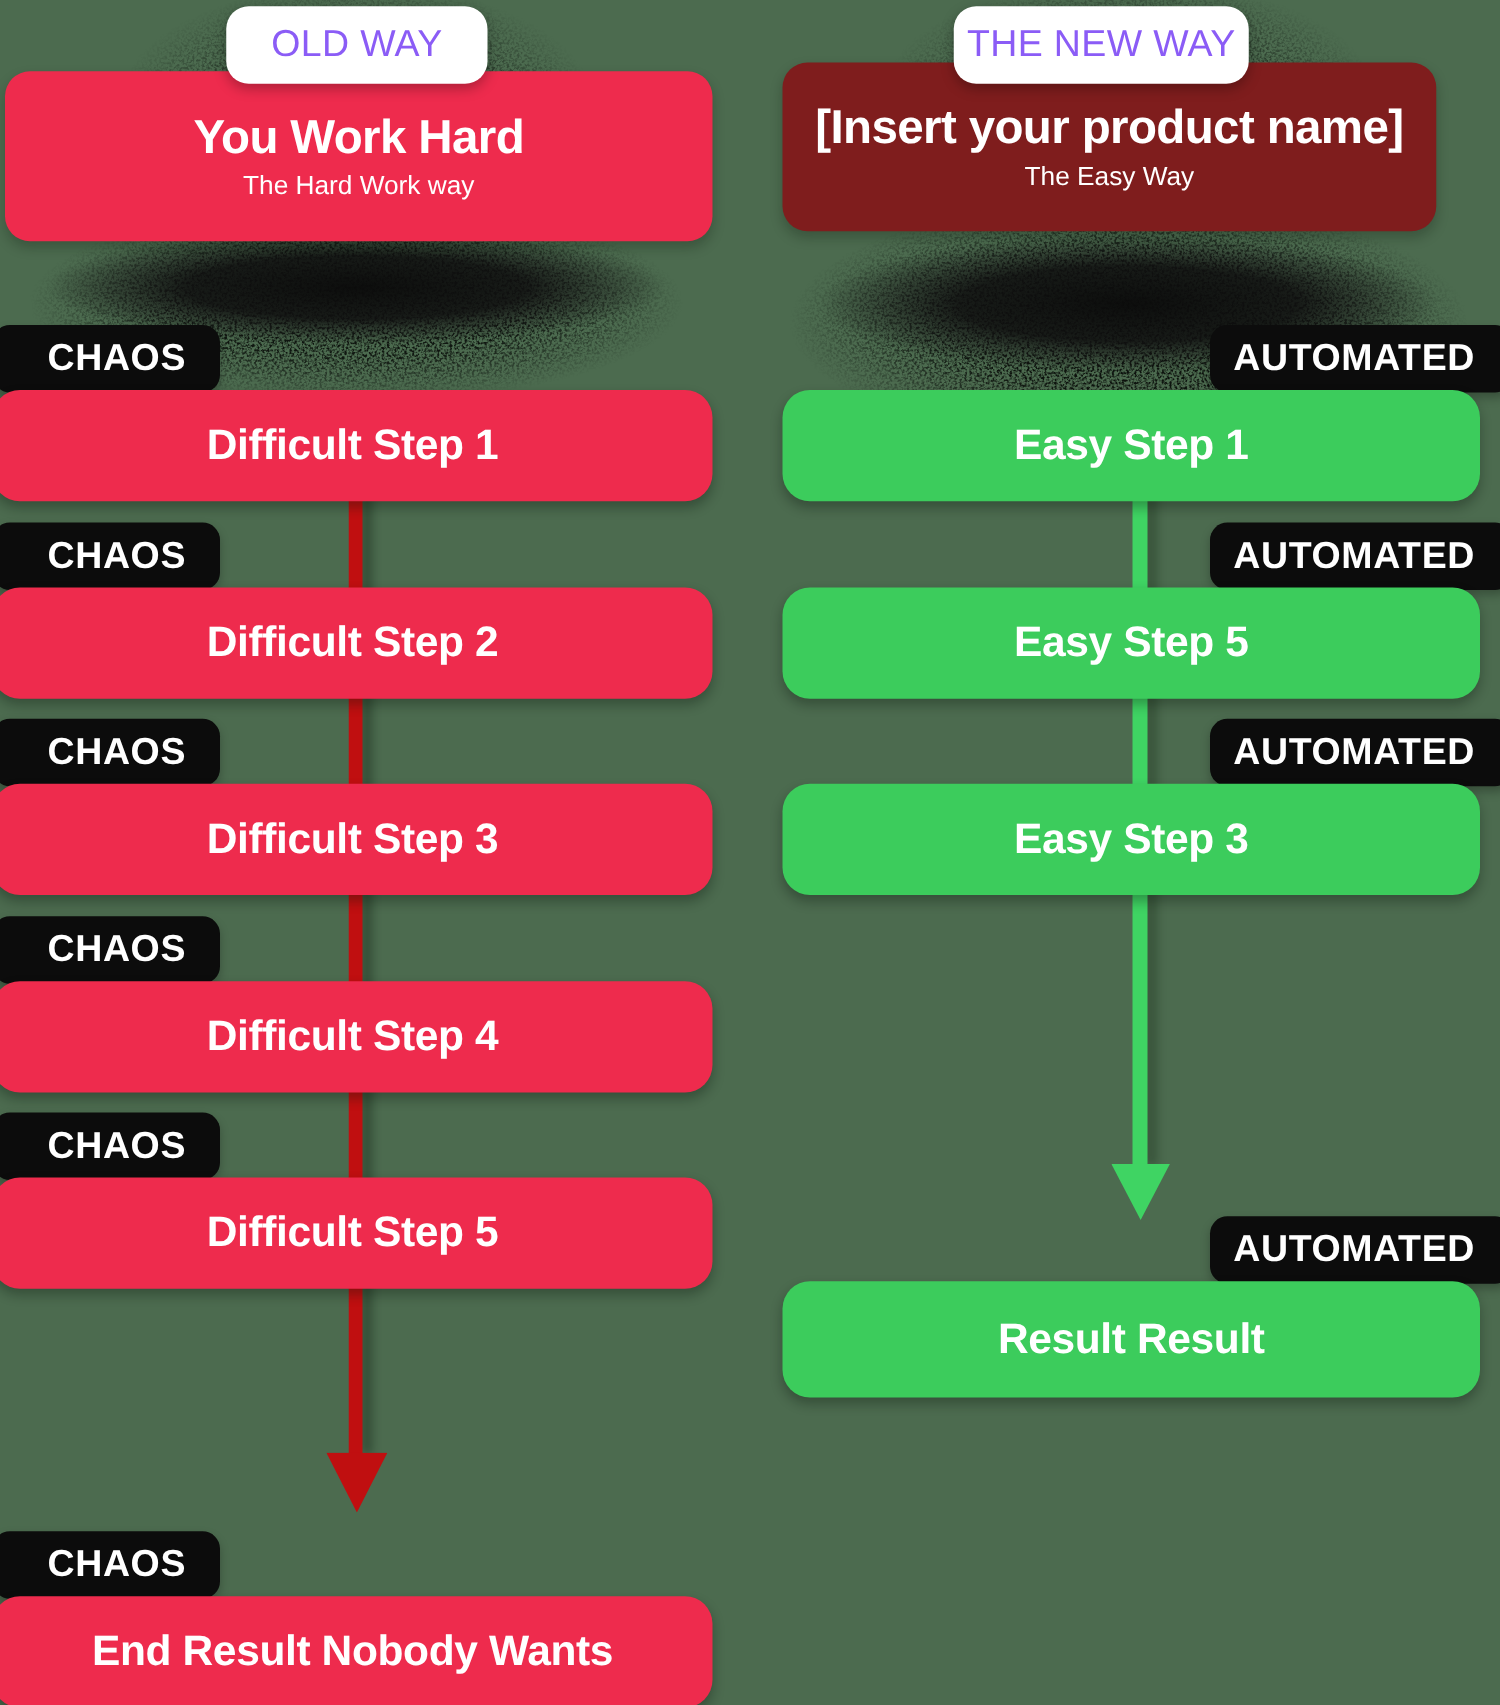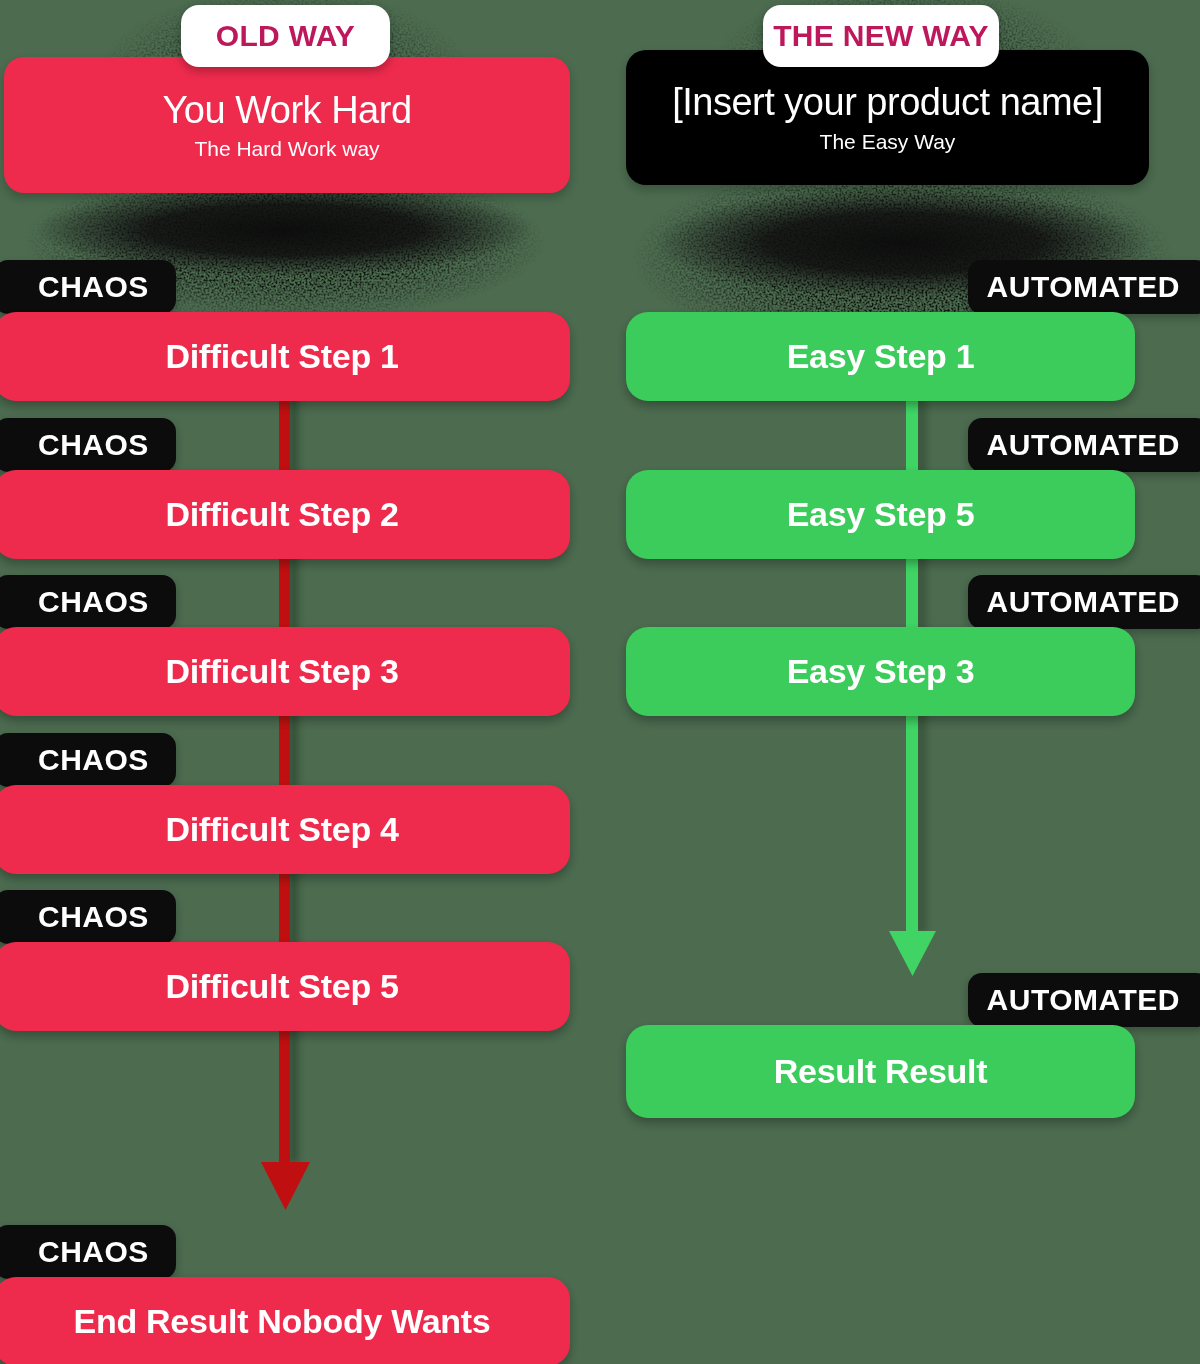--- a/index.html
+++ b/index.html
@@ -6,53 +6,53 @@
   .canvas {
     position:relative; width:1200px; height:1364px;
     background:#4C6B4F; overflow:hidden;
     font-family:"Liberation Sans","DejaVu Sans",sans-serif;
   }
   .splatters { position:absolute; left:0; top:0; z-index:1; }
 
   .pill {
     position:absolute; top:5px; height:62px; background:#ffffff;
     border-radius:18px; display:flex; align-items:center; justify-content:center;
-    font-weight:700; font-size:30px; color:#be185d; letter-spacing:.3px;
+    font-weight:400; font-size:30px; color:#8b5cf6; letter-spacing:.3px;
     z-index:6; box-shadow:0 4px 10px rgba(0,0,0,.28);
   }
   .pill.old { left:181px; width:209px; }
   .pill.new { left:763px; width:236px; }
 
   .header-box {
     position:absolute; border-radius:20px; display:flex; flex-direction:column;
     align-items:center; justify-content:center; color:#fff; z-index:4;
     box-shadow:0 5px 9px rgba(10,22,12,.25);
   }
   .header-box.red   { left:4px;   top:57px; width:566px; height:136px; background:#EE2B4D; }
-  .header-box.green { left:626px; top:50px; width:523px; height:135px; background:#000000; }
-  .header-title { font-size:38px; font-weight:400; letter-spacing:-.5px; line-height:1.1; }
+  .header-box.green { left:626px; top:50px; width:523px; height:135px; background:#7f1d1d; }
+  .header-title { font-size:38px; font-weight:700; letter-spacing:-.5px; line-height:1.1; }
   .header-sub   { font-size:21px; font-weight:400; margin-top:6px; line-height:1.1; }
 
   .tag {
     position:absolute; height:54px; background:#0C0C0C; color:#fff;
     font-weight:700; font-size:30px; letter-spacing:.5px;
     display:flex; align-items:center; z-index:3; border-radius:14px;
     box-sizing:border-box; box-shadow:0 4px 8px rgba(0,0,0,.25);
   }
   .tag.chaos { left:-6px;  width:182px; padding-left:44px; }
   .tag.auto  { right:-10px; width:242px; justify-content:flex-end; padding-right:30px; }
 
   .step {
     position:absolute; height:89px; border-radius:22px;
     display:flex; align-items:center; justify-content:center;
     color:#fff; font-weight:700; font-size:34px; letter-spacing:-.3px;
     z-index:4; box-shadow:0 5px 9px rgba(10,22,12,.32);
   }
   .step.red   { left:-6px;  width:576px; background:#EE2B4D; }
-  .step.green { left:626px; width:509px; background:#3CCC5C; }
+  .step.green { left:626px; width:558px; background:#3CCC5C; }
 
   .vline { position:absolute; z-index:2; }
   .vline.red   { left:279px; top:390px; width:11px; height:774px; background:#C00F10;
                  box-shadow:9px 0 7px -1px rgba(15,35,18,.38); }
   .vline.green { left:906px; top:380px; width:12px; height:553px; background:#3FD463;
                  box-shadow:9px 0 7px -1px rgba(15,35,18,.30); }
   .ahead { position:absolute; z-index:2; clip-path:polygon(0 0,100% 0,50% 100%); }
   .ahead.red   { left:261px; top:1162px; width:49px; height:48px; background:#C00F10; }
   .ahead.green { left:889px; top:931px;  width:47px; height:45px; background:#3FD463; }
 </style>

